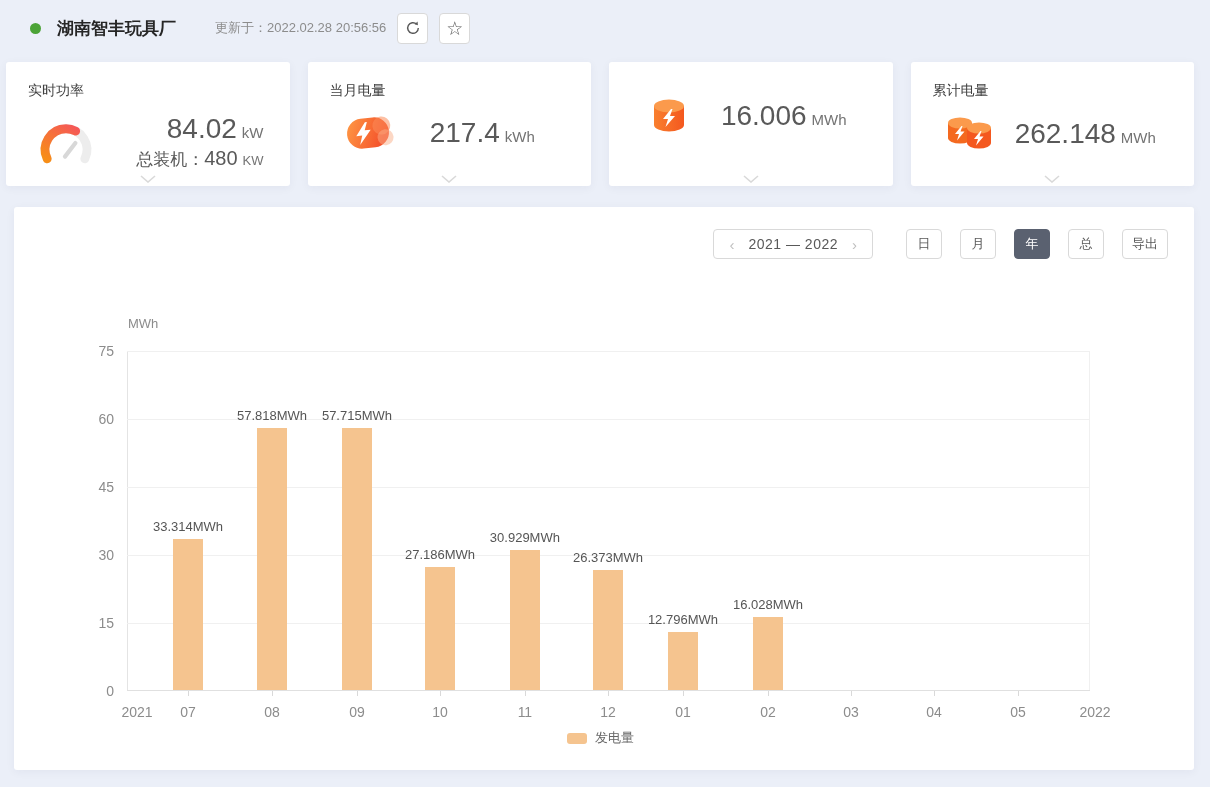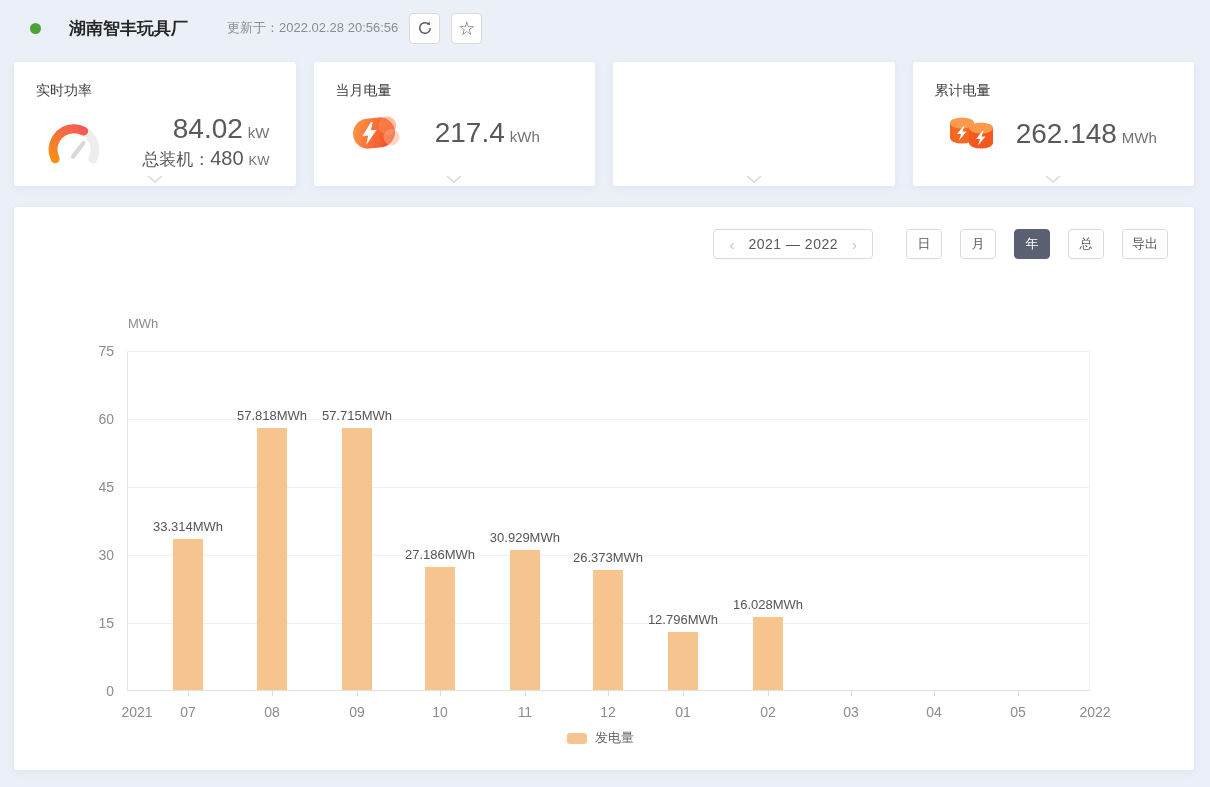--- a/index.html
+++ b/index.html
@@ -5,31 +5,31 @@
   * { box-sizing: border-box; margin: 0; padding: 0; }
   html,body { width:1210px; height:787px; }
   body {
     background:#EBEFF8;
     font-family:"Liberation Sans","DejaVu Sans",sans-serif;
     color:#404040; overflow:hidden; position:relative;
   }
   
   .header { height:56px; display:flex; align-items:center; padding-left:30px; }
   .dot { width:11px; height:11px; border-radius:50%; background:#4BA337; flex:0 0 auto; }
-  .plant-title { font-size:17px; font-weight:bold; color:#262626; margin-left:28px; }
+  .plant-title { font-size:17px; font-weight:bold; color:#262626; margin-left:16px; }
   .updated { font-size:13px; color:#8C8C8C; margin-left:39px; }
   .icon-btn {
     width:31px; height:31px; margin-left:11px; background:#fff;
     border:1px solid #D9D9D9; border-radius:4px; display:flex;
     align-items:center; justify-content:center; cursor:pointer; color:#595959;
   }
   .icon-btn:first-of-type { margin-left:16px; }
   .star-glyph { font-size:19px; line-height:1; color:#595959; }
   
-  .stats { margin:6px 16px 0 14px; display:grid; grid-template-columns:repeat(4,1fr); gap:18px; }
+  .stats { margin:6px 16px 0 6px; display:grid; grid-template-columns:repeat(4,1fr); gap:18px; }
   .card {
     background:#fff; height:124px; border-radius:3px; position:relative;
     box-shadow:0 2px 10px rgba(31,45,80,0.05); padding:20px 0 0 22px;
   }
   .card-title { font-size:14px; color:#404040; }
   .card-body { display:flex; align-items:center; margin-top:13px; padding-right:26px; }
   .card-icon { width:64px; flex:0 0 64px; margin-left:6px; display:flex; justify-content:center; }
   .card-val { flex:1; text-align:center; color:#595959; white-space:nowrap; }
   .card-val.right { text-align:right; }
   .big-num { font-size:28px; }
@@ -146,20 +146,38 @@
       </div>
     </div>
     <span class="chev">
       <svg width="16" height="8" viewBox="0 0 16 8">
           <polyline points="1,1 8,7 15,1" fill="none" stroke="#D9D9D9" stroke-width="1.6"></polyline>
         </svg>
     </span>
   </div>
 
   <div class="card">
+    <div class="card-body">
+      <span class="card-icon">
+        <svg width="48" height="42" viewBox="0 0 48 42">
+          <defs>
+            <linearGradient id="cylGrad" x1="0" y1="0" x2="1" y2="0">
+              <stop offset="0" stop-color="#F97F2E"></stop>
+                <stop offset="1" stop-color="#F4581F"></stop>
+            </linearGradient>
+          </defs>
+          <path d="M9 11 L9 30 A15 6.5 0 0 0 39 30 L39 11 Z" fill="url(#cylGrad)"></path>
+          <ellipse cx="24" cy="11" rx="15" ry="6.5" fill="#FB9A4C"></ellipse>
+          <path d="M26 14 L18 24 H23 L20.5 32 L30 21 H25 L27.5 14 Z" fill="#fff"></path>
+        </svg>
+      </span>
+      <div class="card-val">
+        <span class="big-num">16.006</span><span class="unit">MWh</span>
+      </div>
+    </div>
     <span class="chev">
       <svg width="16" height="8" viewBox="0 0 16 8">
           <polyline points="1,1 8,7 15,1" fill="none" stroke="#D9D9D9" stroke-width="1.6"></polyline>
         </svg>
     </span>
   </div>
 
   <div class="card">
     <div class="card-title">累计电量</div>
     <div class="card-body">

